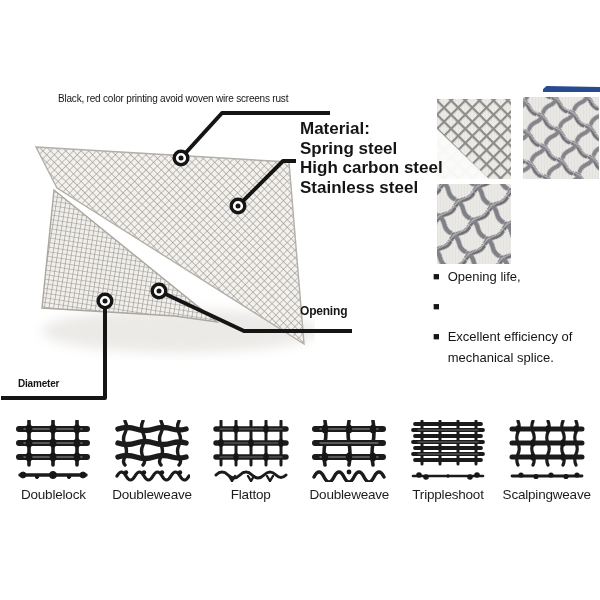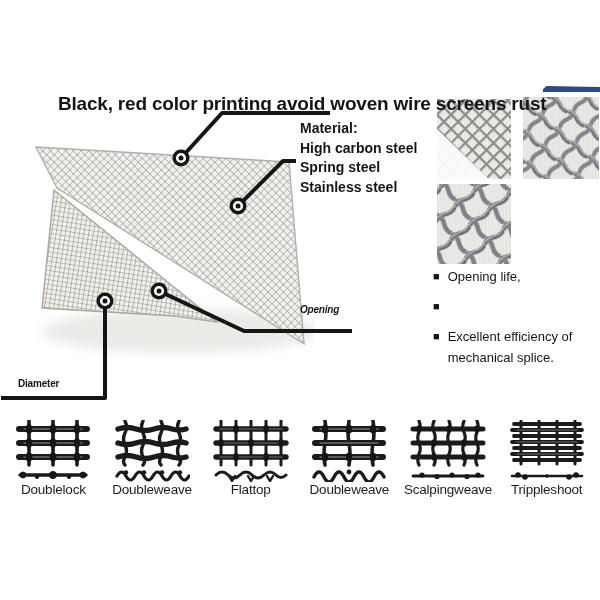--- a/index.html
+++ b/index.html
@@ -2,38 +2,38 @@
 <html><head>
 <meta charset="utf-8">
 <style>
   html,body{margin:0;padding:0;background:#ffffff;}
   .canvas{
     position:relative;width:600px;height:600px;background:#ffffff;overflow:hidden;
     font-family:"Liberation Sans", sans-serif;color:#151515;
   }
   .abs{position:absolute;}
   .overlay{position:absolute;left:0;top:0;width:600px;height:600px;pointer-events:none;z-index:5;}
-  .note{font-weight:bold;font-size:19px;letter-spacing:-0.2px;white-space:nowrap;z-index:6;}
+  .note{font-weight:normal;font-size:10px;letter-spacing:-0.2px;white-space:nowrap;z-index:6;}
   .top-note{left:58px;top:93px;}
-  .material{left:300px;top:119px;line-height:19.5px;font-weight:bold;font-size:14px;z-index:6;}
-  .opening-label{left:300px;top:304px;font-weight:bold;font-size:10px;z-index:6;font-style:italic;}
+  .material{left:300px;top:119px;line-height:19.5px;font-weight:bold;font-size:17px;z-index:6;}
+  .opening-label{left:300px;top:304px;font-weight:bold;font-size:12px;z-index:6;}
   .diameter-label{left:18px;top:378px;font-weight:bold;font-size:10px;z-index:6;}
   .features{left:433px;top:266px;width:170px;z-index:6;}
   .feature-item{display:flex;align-items:flex-start;margin-bottom:9px;font-size:13px;line-height:21px;}
   .bullet{flex:0 0 auto;font-size:11px;line-height:21px;margin-right:8px;color:#151515;}
   .photo{z-index:2;}
   .photo-a{left:437px;top:99px;}
   .photo-b{left:523px;top:97px;}
   .photo-c{left:437px;top:184px;}
   .blue-banner{left:543px;top:86px;width:57px;height:6px;background:#274b8e;z-index:3;
     clip-path:polygon(0 55%,6% 0,100% 18%,100% 100%,0 100%);}
   .main-photo{left:20px;top:135px;z-index:1;}
   .weave-row{left:4px;top:420px;width:592px;display:flex;z-index:4;}
   .weave-item{flex:1 1 0;display:flex;flex-direction:column;align-items:center;}
-  .weave-label{font-size:13.5px;color:#1d1d1d;letter-spacing:-0.2px;white-space:nowrap;}
+  .weave-label{margin-top:5px;font-size:13.5px;color:#1d1d1d;letter-spacing:-0.2px;white-space:nowrap;}
   .wicon{display:block;}
   .wicon *{stroke-linecap:round;}
 </style>
 </head>
 <body>
 
 <div class="canvas">
 
   <svg class="abs main-photo" width="295" height="225" viewBox="0 0 295 225">
     <defs>
@@ -130,22 +130,22 @@
         <circle cx="105" cy="301" r="6.8" fill="#ffffff" stroke="#151515" stroke-width="3.4"></circle>
         <circle cx="105" cy="301" r="2.5" fill="#151515"></circle>
       </g>
     </g>
   </svg>
 
   <div class="abs note top-note">Black, red color printing avoid woven wire screens rust</div>
 
   <div class="abs material">
     <div>Material:</div>
+    <div>Spring steel</div>
     <div>High carbon steel</div>
-    <div>Spring steel</div>
     <div>Stainless steel</div>
   </div>
 
   <div class="abs note opening-label">Opening</div>
   <div class="abs note diameter-label">Diameter</div>
 
   <div class="abs features">
     <div class="feature-item">
       <span class="bullet">■</span>
       <span>Opening life,</span>
@@ -262,20 +262,41 @@
           <path d="M3,57 q5,-10 10,0 q5,10 10,0 q5,-10 10,0 q5,10 10,0 q5,-10 10,0 q5,10 10,0 q5,-10 10,0" stroke-width="3.4"></path>
         </g>
         <circle cx="38" cy="52" r="2.4" fill="#161616"></circle>
       </svg>
       <div class="weave-label">Doubleweave</div>
     </div>
 
     <div class="weave-item">
       <svg class="wicon" width="76" height="62" viewBox="0 0 76 62">
         <g stroke="#1b1b1b" fill="none">
+          <path d="M5,4 H71 M3,10 H73 M5,16 H71 M3,22 H73 M5,28 H71 M3,34 H73 M5,40 H71" stroke-width="3.8"></path>
+          <path d="M12,1 V44 M30,1 V44 M48,1 V44 M66,1 V44" stroke-width="3"></path>
+          <path d="M8,10 H68 M8,22 H68 M8,34 H68" stroke="#6e6e6e" stroke-width="1"></path>
+        </g>
+        <g stroke="#1b1b1b" fill="none">
+          <path d="M3,56 H73" stroke-width="2.6"></path>
+        </g>
+        <g fill="#161616">
+          <circle cx="9" cy="55" r="2.8"></circle>
+            <circle cx="16" cy="57" r="2.8"></circle>
+          <circle cx="60" cy="57" r="2.8"></circle>
+            <circle cx="67" cy="55" r="2.8"></circle>
+          <circle cx="38" cy="56" r="1.8"></circle>
+        </g>
+      </svg>
+      <div class="weave-label">Trippleshoot</div>
+    </div>
+
+    <div class="weave-item">
+      <svg class="wicon" width="76" height="62" viewBox="0 0 76 62">
+        <g stroke="#1b1b1b" fill="none">
           <path d="M9,1 q2.5,5.5 0,11 q-2.5,5.5 0,11 q2.5,5.5 0,11 q-2.5,5.5 0,11" stroke-width="3.2"></path>
           <path d="M24,1 q-2.5,5.5 0,11 q2.5,5.5 0,11 q-2.5,5.5 0,11 q2.5,5.5 0,11" stroke-width="3.2"></path>
           <path d="M39,1 q2.5,5.5 0,11 q-2.5,5.5 0,11 q2.5,5.5 0,11 q-2.5,5.5 0,11" stroke-width="3.2"></path>
           <path d="M54,1 q-2.5,5.5 0,11 q2.5,5.5 0,11 q-2.5,5.5 0,11 q2.5,5.5 0,11" stroke-width="3.2"></path>
           <path d="M67,1 q2.5,5.5 0,11 q-2.5,5.5 0,11 q2.5,5.5 0,11 q-2.5,5.5 0,11" stroke-width="3.2"></path>
           <path d="M3,9 H73 M3,23 H73 M3,37 H73" stroke-width="5"></path>
         </g>
         <g fill="#161616">
           <ellipse cx="9" cy="9" rx="2.6" ry="3.8"></ellipse>
             <ellipse cx="24" cy="23" rx="2.6" ry="3.8"></ellipse>
@@ -292,35 +313,14 @@
           <circle cx="12" cy="55" r="2.6"></circle>
             <circle cx="27" cy="56.5" r="2.6"></circle>
             <circle cx="42" cy="55" r="2.6"></circle>
             <circle cx="57" cy="56.5" r="2.6"></circle>
             <circle cx="68" cy="55" r="2.6"></circle>
         </g>
       </svg>
       <div class="weave-label">Scalpingweave</div>
     </div>
 
-    <div class="weave-item">
-      <svg class="wicon" width="76" height="62" viewBox="0 0 76 62">
-        <g stroke="#1b1b1b" fill="none">
-          <path d="M5,4 H71 M3,10 H73 M5,16 H71 M3,22 H73 M5,28 H71 M3,34 H73 M5,40 H71" stroke-width="3.8"></path>
-          <path d="M12,1 V44 M30,1 V44 M48,1 V44 M66,1 V44" stroke-width="3"></path>
-          <path d="M8,10 H68 M8,22 H68 M8,34 H68" stroke="#6e6e6e" stroke-width="1"></path>
-        </g>
-        <g stroke="#1b1b1b" fill="none">
-          <path d="M3,56 H73" stroke-width="2.6"></path>
-        </g>
-        <g fill="#161616">
-          <circle cx="9" cy="55" r="2.8"></circle>
-            <circle cx="16" cy="57" r="2.8"></circle>
-          <circle cx="60" cy="57" r="2.8"></circle>
-            <circle cx="67" cy="55" r="2.8"></circle>
-          <circle cx="38" cy="56" r="1.8"></circle>
-        </g>
-      </svg>
-      <div class="weave-label">Trippleshoot</div>
-    </div>
-
   </div>
 </div>
 
 </body></html>

